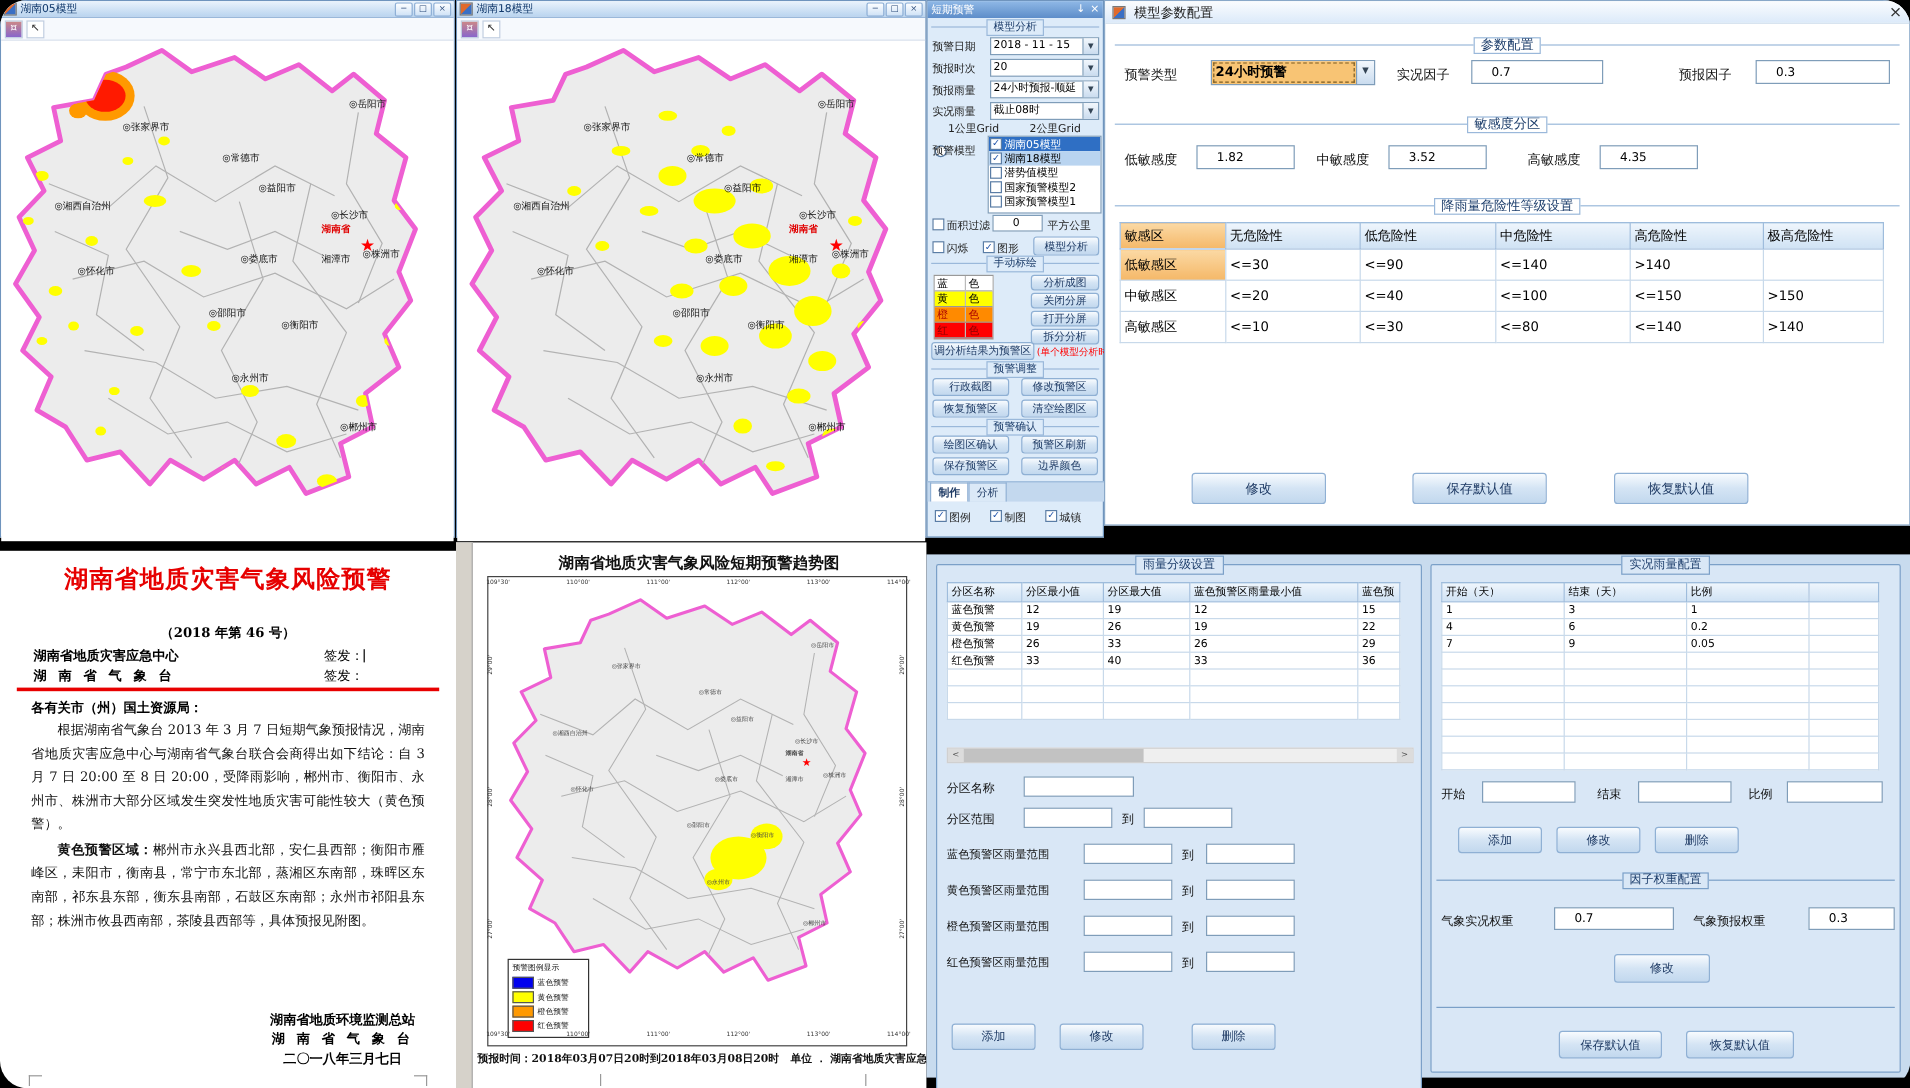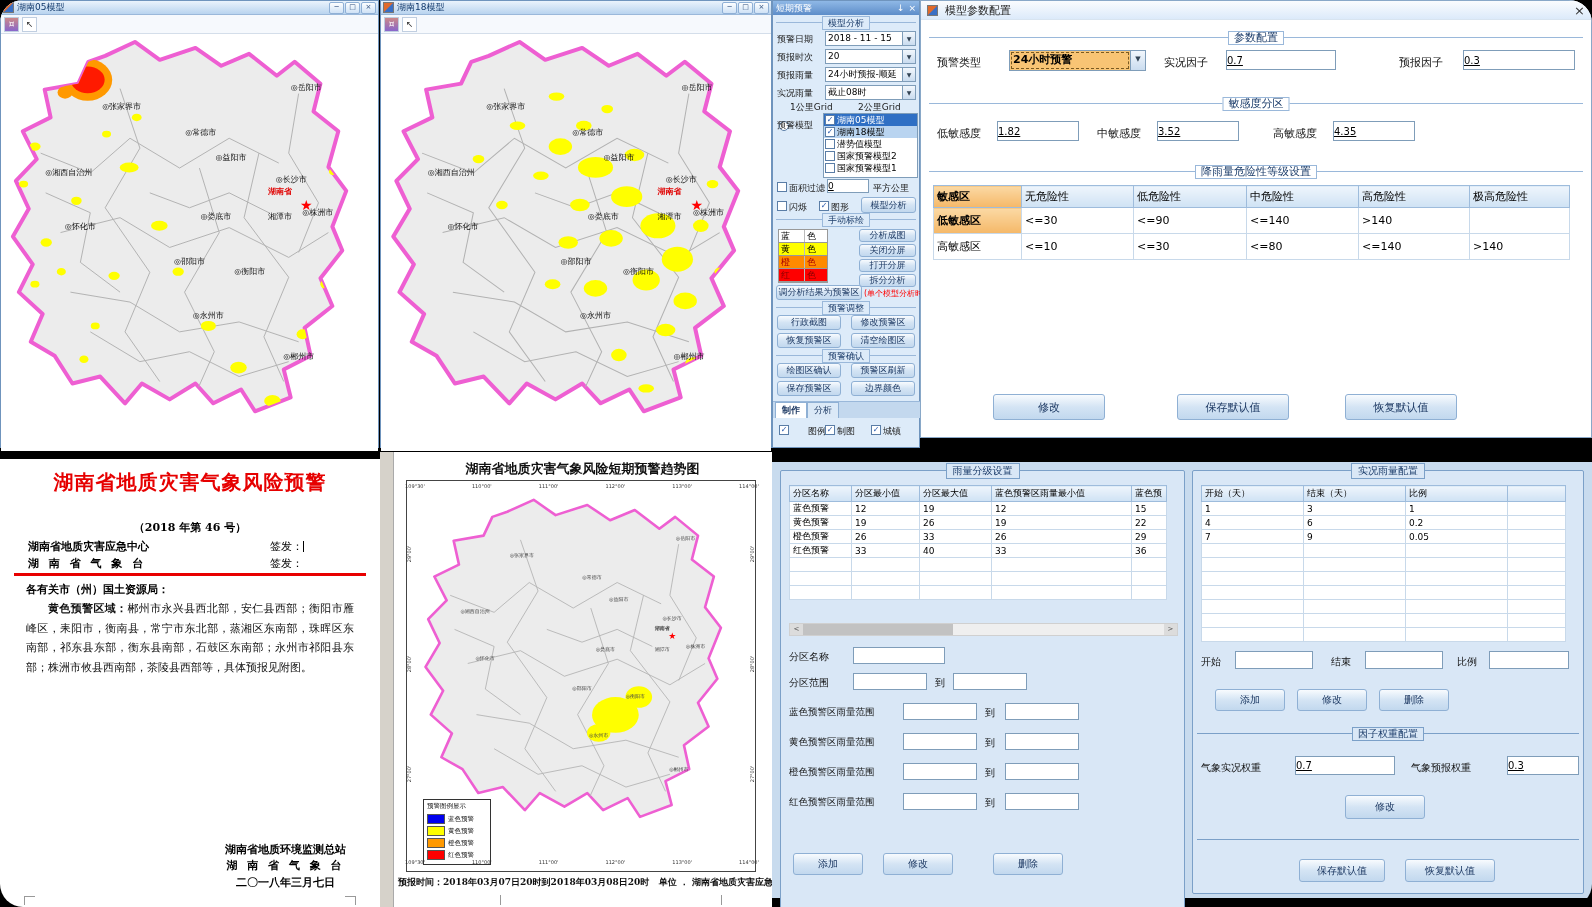--- a/index.html
+++ b/index.html
@@ -45,36 +45,36 @@
   .btn{position:absolute;background:linear-gradient(#f8fbfe,#d4e4f4 50%,#c2d8ee);border:1px solid #8fb0d4;
        border-radius:3px;color:#1e3a64;font-size:9px;display:flex;align-items:center;justify-content:center;box-sizing:border-box;}
   .lb{position:absolute;background:#fff;border:1px solid #7f9db9;font-size:9px;overflow:hidden;}
   .lb-i{display:flex;align-items:center;height:12px;padding:0 1px;gap:2px;white-space:nowrap;}
   .lb-i.sel{background:#2f6fc4;color:#fff;}
   .lb-i.sel2{background:#b9d4f0;}
   .redtxt{color:#f00;}
   .tabstrip{position:absolute;background:#c3d8ee;border-top:1px solid #9ab8da;display:flex;align-items:flex-end;padding-left:2px;}
   .tab{font-size:9px;padding:1px 6px;border:1px solid #8fb0d4;border-bottom:none;background:#dbe9f7;color:#1e3a64;}
   .tab.on{background:#fff;font-weight:bold;}
-  .input{position:absolute;background:#fff;border:1px solid #7f9db9;font-size:10px;padding:0 0;box-sizing:border-box;
-         font-family:"DejaVu Sans",sans-serif;text-decoration:underline;}
+  .input{position:absolute;background:#fff;border:1px solid #7f9db9;font-size:10px;padding:0 16px;box-sizing:border-box;
+         font-family:"DejaVu Sans",sans-serif;}
   
   .dlg{background:#fff;border:1px solid #89a8c8;box-sizing:border-box;}
   .dlg-hd{height:18px;background:linear-gradient(#fafcfe,#dceafa);display:flex;align-items:center;
           font-size:11px;color:#222;padding:0 6px;gap:4px;border-bottom:1px solid #d8e4f0;}
   .dlg .grp>span{background:#fff;font-size:11px;text-align:right;}
   .flb{position:absolute;font-size:11px;color:#111;white-space:nowrap;}
   .tbl{border-collapse:collapse;background:#fff;font-size:9px;table-layout:fixed;}
   .tbl th{background:linear-gradient(#eef5fc,#cfe2f4);border:1px solid #9ebcdc;font-weight:normal;text-align:left;
           padding:1px 3px;overflow:hidden;white-space:nowrap;}
   .tbl td{border:1px solid #c8d9ea;padding:0 3px;overflow:hidden;white-space:nowrap;height:13px;}
   .tbl.big{font-size:11px;}
   .tbl.big td{height:25px;}
   .tbl.big th{padding:3px;}
-  th.org,td.org{background:linear-gradient(#fbd9a4,#f5b868);font-weight:bold;}
+  th.org,td.org{background:linear-gradient(#fbd9a4,#f5b868);}
   .orangecombo{position:absolute;display:flex;border:1px solid #7f9db9;box-sizing:border-box;}
   .orangecombo .v{flex:1;background:#f8c474;outline:1px dashed #7a5a20;outline-offset:-2px;
                   font-size:11px;font-weight:bold;padding:1px 3px;line-height:16px;white-space:nowrap;overflow:hidden;}
   .orangecombo .a{width:14px;background:linear-gradient(#f2f7fc,#cadcef);border-left:1px solid #7f9db9;
                   text-align:center;font-size:7px;line-height:17px;color:#345;}
   
   .cfg{background:#c8dbee;}
   .panelbox{position:absolute;background:#d9e7f6;border:1px solid #7ba0c8;border-radius:2px;box-sizing:border-box;}
   .panelbox>.plab{position:absolute;top:-8px;left:50%;transform:translateX(-50%);background:#d9e7f6;
             border:1px solid #7ba0c8;padding:0 6px;font-size:10px;color:#1b3c6a;white-space:nowrap;line-height:14px;}
@@ -347,21 +347,21 @@
       </div>
     <div class="btn" style="left:4px;top:362px;width:64px;height:15px;">绘图区确认</div>
     <div class="btn" style="left:78px;top:362px;width:64px;height:15px;">预警区刷新</div>
     <div class="btn" style="left:4px;top:380px;width:64px;height:15px;">保存预警区</div>
     <div class="btn" style="left:78px;top:380px;width:64px;height:15px;">边界颜色</div>
     <div class="tabstrip" style="left:0;top:400px;width:146px;height:16px;">
       <div class="tab on">制作</div>
       <div class="tab">分析</div>
     </div>
     <span class="chk abs" style="left:6px;top:424px;">✓</span>
-    <span class="dklb" style="left:18px;top:424px;margin-left:17px;">图例</span>
+    <span class="dklb" style="left:18px;top:424px;">图例</span>
     <span class="chk abs" style="left:52px;top:424px;">✓</span>
     <span class="dklb" style="left:64px;top:424px;">制图</span>
     <span class="chk abs" style="left:98px;top:424px;">✓</span>
     <span class="dklb" style="left:110px;top:424px;">城镇</span>
   <span class="dklb" style="left: 4px; top: 32px;">预警日期</span><div class="combo" style="left: 52px; top: 30px; width: 91px; height: 15px;">
         <span class="v">2018 - 11 - 15</span>
         <span class="a">▼</span>
       </div><span class="dklb" style="left: 4px; top: 50px;">预报时次</span><div class="combo" style="left: 52px; top: 48px; width: 91px; height: 15px;">
         <span class="v">20</span>
         <span class="a">▼</span>
@@ -427,20 +427,28 @@
           <tbody>
             <tr>
               <td class="org">低敏感区</td>
               <td>&lt;=30</td>
               <td>&lt;=90</td>
               <td>&lt;=140</td>
               <td>&gt;140</td>
               <td></td>
             </tr>
             <tr>
+              <td>中敏感区</td>
+              <td>&lt;=20</td>
+              <td>&lt;=40</td>
+              <td>&lt;=100</td>
+              <td>&lt;=150</td>
+              <td>&gt;150</td>
+            </tr>
+            <tr>
               <td>高敏感区</td>
               <td>&lt;=10</td>
               <td>&lt;=30</td>
               <td>&lt;=80</td>
               <td>&lt;=140</td>
               <td>&gt;140</td>
             </tr>
           </tbody>
         </table>
       </div>
@@ -452,20 +460,21 @@
   <div class="page abs serif" style="left:0;top:459px;width:380px;height:448px;">
     <div class="doc-title" style="top:10px;">湖南省地质灾害气象风险预警</div>
     <div class="abs serif" style="top:61px;width:100%;text-align:center;font-weight:bold;font-size:11px;">（2018 年第 46 号）</div>
     <div class="abs serif" style="left:28px;top:80px;font-weight:bold;font-size:11px;">湖南省地质灾害应急中心</div>
     <div class="abs serif" style="left:270px;top:80px;font-size:11px;"><span>签发：</span><span class="cur"></span></div>
     <div class="abs serif" style="left:28px;top:97px;font-weight:bold;font-size:11px;letter-spacing:3px;">湖 南 省 气 象 台</div>
     <div class="abs serif" style="left:270px;top:97px;font-size:11px;">签发：</div>
     <div class="abs" style="left:14px;top:114px;width:352px;height:3px;background:#e80000;"></div>
     <div class="abs serif" style="left:26px;top:123px;font-weight:bold;font-size:11px;">各有关市（州）国土资源局：</div>
     <div class="abs" style="left:26px;top:140px;width:328px;">
+      <p class="doc-p serif">根据湖南省气象台 2013 年 3 月 7 日短期气象预报情况，湖南省地质灾害应急中心与湖南省气象台联合会商得出如下结论：自 3 月 7 日 20:00 至 8 日 20:00，受降雨影响，郴州市、衡阳市、永州市、株洲市大部分区域发生突发性地质灾害可能性较大（黄色预警）。</p>
       <p class="doc-p serif"><b>黄色预警区域：</b><span>郴州市永兴县西北部，安仁县西部；衡阳市雁峰区，耒阳市，衡南县，常宁市东北部，蒸湘区东南部，珠晖区东南部，祁东县东部，衡东县南部，石鼓区东南部；永州市祁阳县东部；株洲市攸县西南部，茶陵县西部等，具体预报见附图。</span></p>
     </div>
     <div class="abs serif" style="right:34px;bottom:16px;text-align:center;font-weight:bold;font-size:11px;line-height:1.5;">
       <div>湖南省地质环境监测总站</div>
       <div style="letter-spacing:3px;">湖 南 省 气 象 台</div>
       <div>二〇一八年三月七日</div>
     </div>
     <div class="cmark" style="left:24px;bottom:2px;"></div>
     <div class="cmark" style="right:24px;bottom:2px;transform:scaleX(-1);"></div>
   </div>

